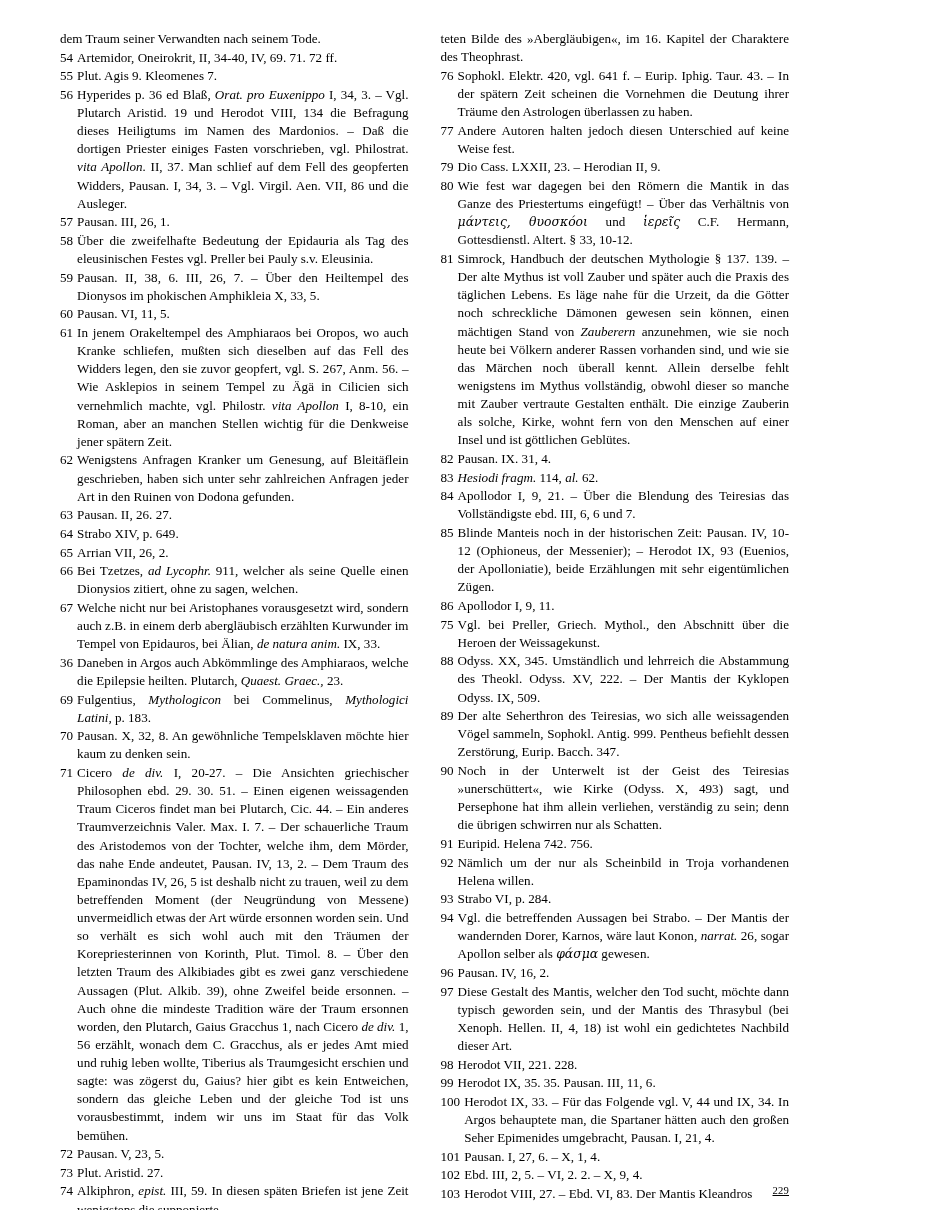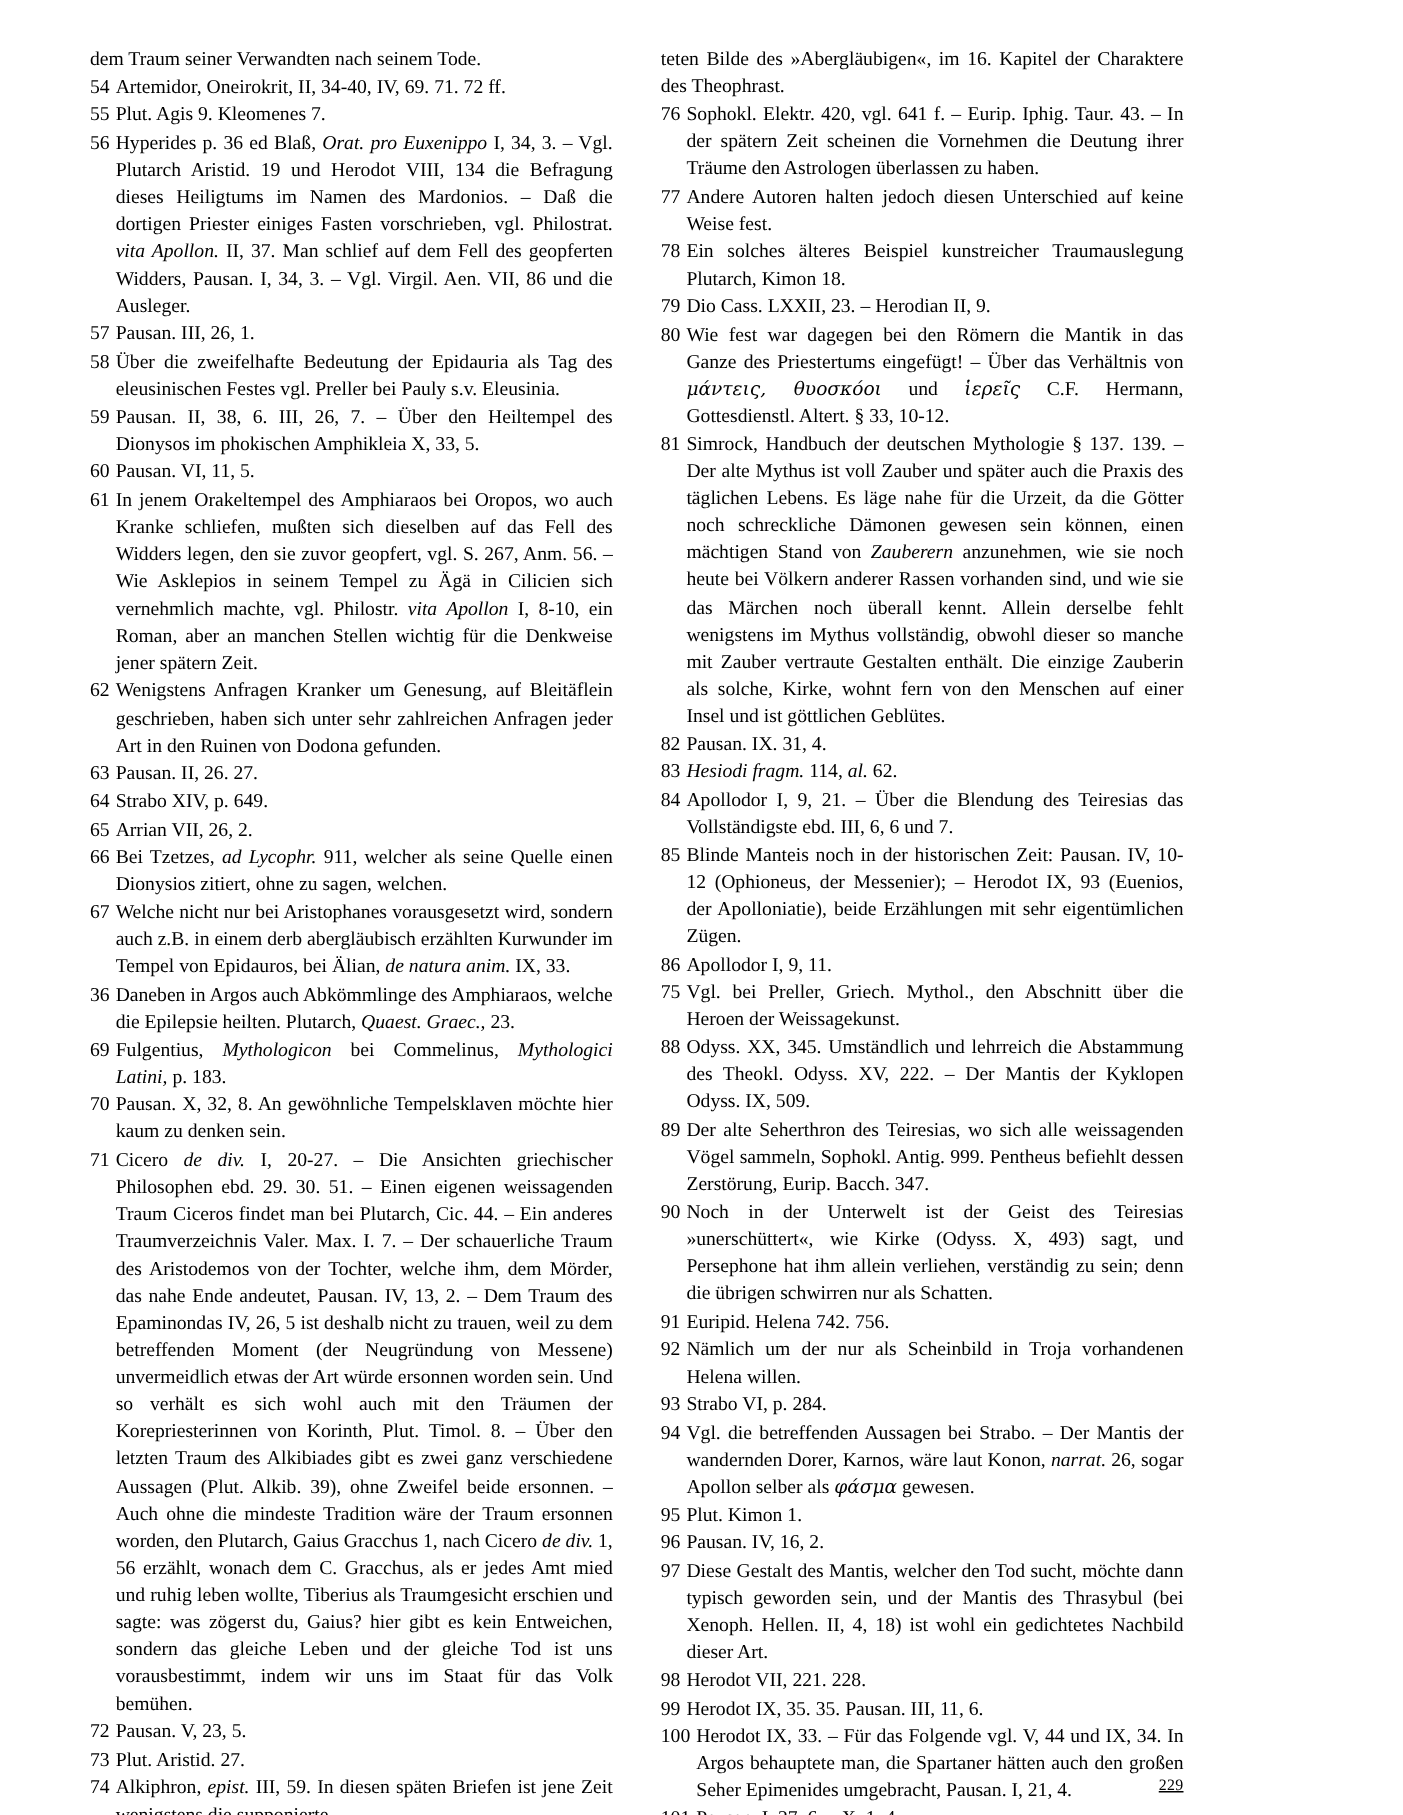--- a/index.html
+++ b/index.html
@@ -202,24 +202,20 @@
       <div class="note">
         <div class="note-num">76</div>
         <div class="note-body">Sophokl. Elektr. 420, vgl. 641 f. – Eurip. Iphig. Taur. 43. – In der spätern Zeit scheinen die Vornehmen die Deutung ihrer Träume den Astrologen überlassen zu haben.</div>
       </div>
 
       <div class="note">
         <div class="note-num">77</div>
         <div class="note-body">Andere Autoren halten jedoch diesen Unterschied auf keine Weise fest.</div>
       </div>
 
-      <div class="note">
-        <div class="note-num">78</div>
-        <div class="note-body">Ein solches älteres Beispiel kunstreicher Traumauslegung Plutarch, Kimon 18.</div>
-      </div>
 
       <div class="note">
         <div class="note-num">79</div>
         <div class="note-body">Dio Cass. LXXII, 23. – Herodian II, 9.</div>
       </div>
 
       <div class="note">
         <div class="note-num">80</div>
         <div class="note-body">Wie fest war dagegen bei den Römern die Mantik in das Ganze des Priestertums eingefügt! – Über das Verhältnis von <span class="gr">μάντεις, θυοσκόοι</span> und <span class="gr">ἱερεῖς</span> C.F. Hermann, Gottesdienstl. Altert. § 33, 10-12.</div>
       </div>
@@ -287,24 +283,20 @@
       <div class="note">
         <div class="note-num">93</div>
         <div class="note-body">Strabo VI, p. 284.</div>
       </div>
 
       <div class="note">
         <div class="note-num">94</div>
         <div class="note-body">Vgl. die betreffenden Aussagen bei Strabo. – Der Mantis der wandernden Dorer, Karnos, wäre laut Konon, <i>narrat.</i> 26, sogar Apollon selber als <span class="gr">φάσμα</span> gewesen.</div>
       </div>
 
-      <div class="note">
-        <div class="note-num">95</div>
-        <div class="note-body">Plut. Kimon 1.</div>
-      </div>
 
       <div class="note">
         <div class="note-num">96</div>
         <div class="note-body">Pausan. IV, 16, 2.</div>
       </div>
 
       <div class="note">
         <div class="note-num">97</div>
         <div class="note-body">Diese Gestalt des Mantis, welcher den Tod sucht, möchte dann typisch geworden sein, und der Mantis des Thrasybul (bei Xenoph. Hellen. II, 4, 18) ist wohl ein gedichtetes Nachbild dieser Art.</div>
       </div>

